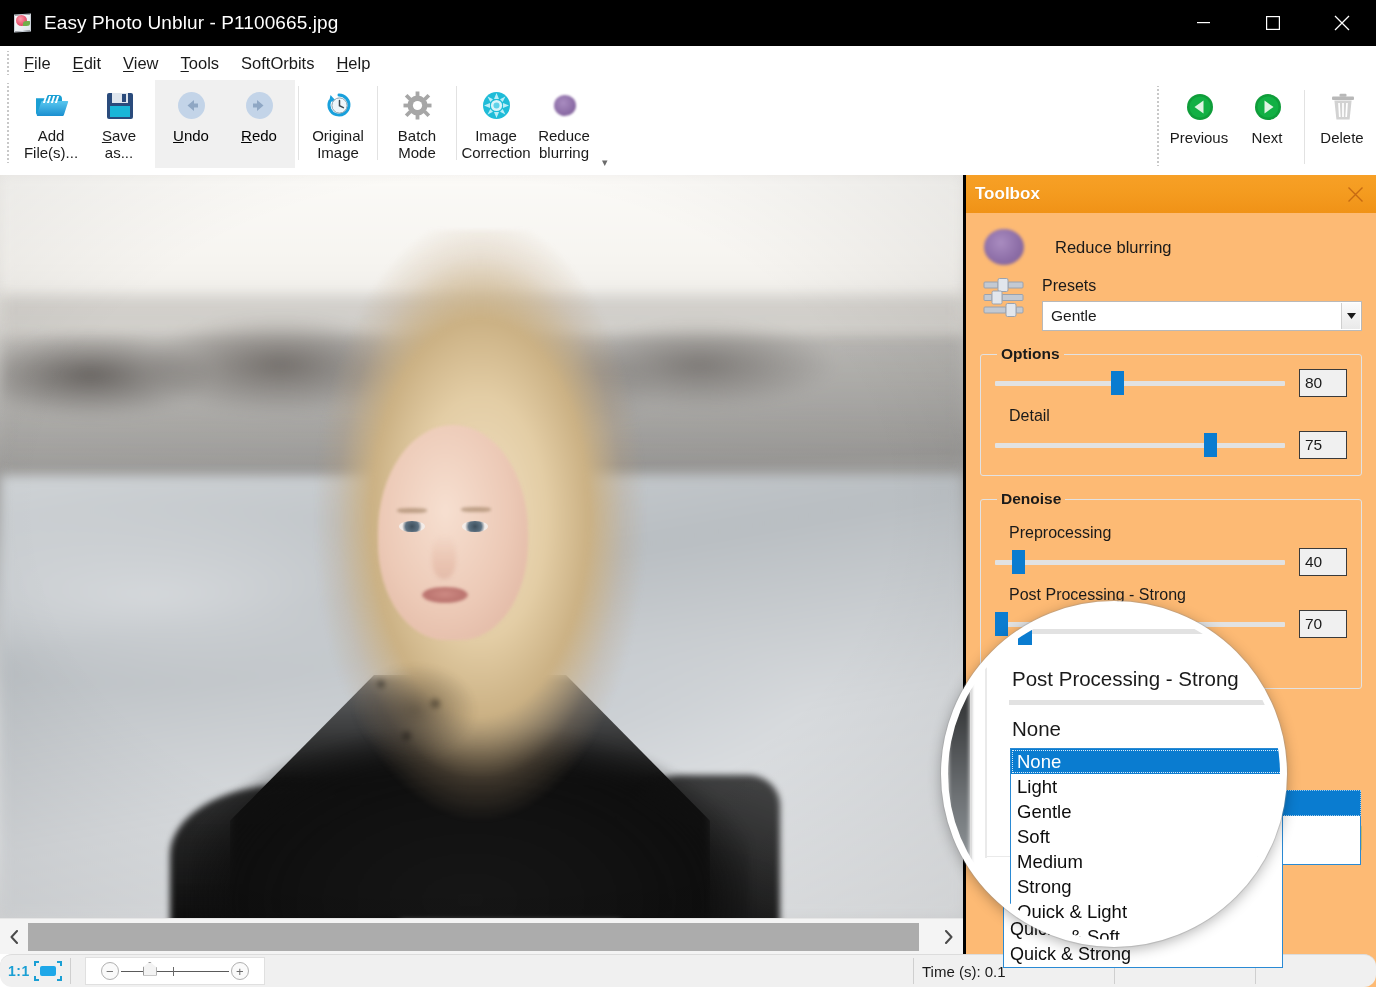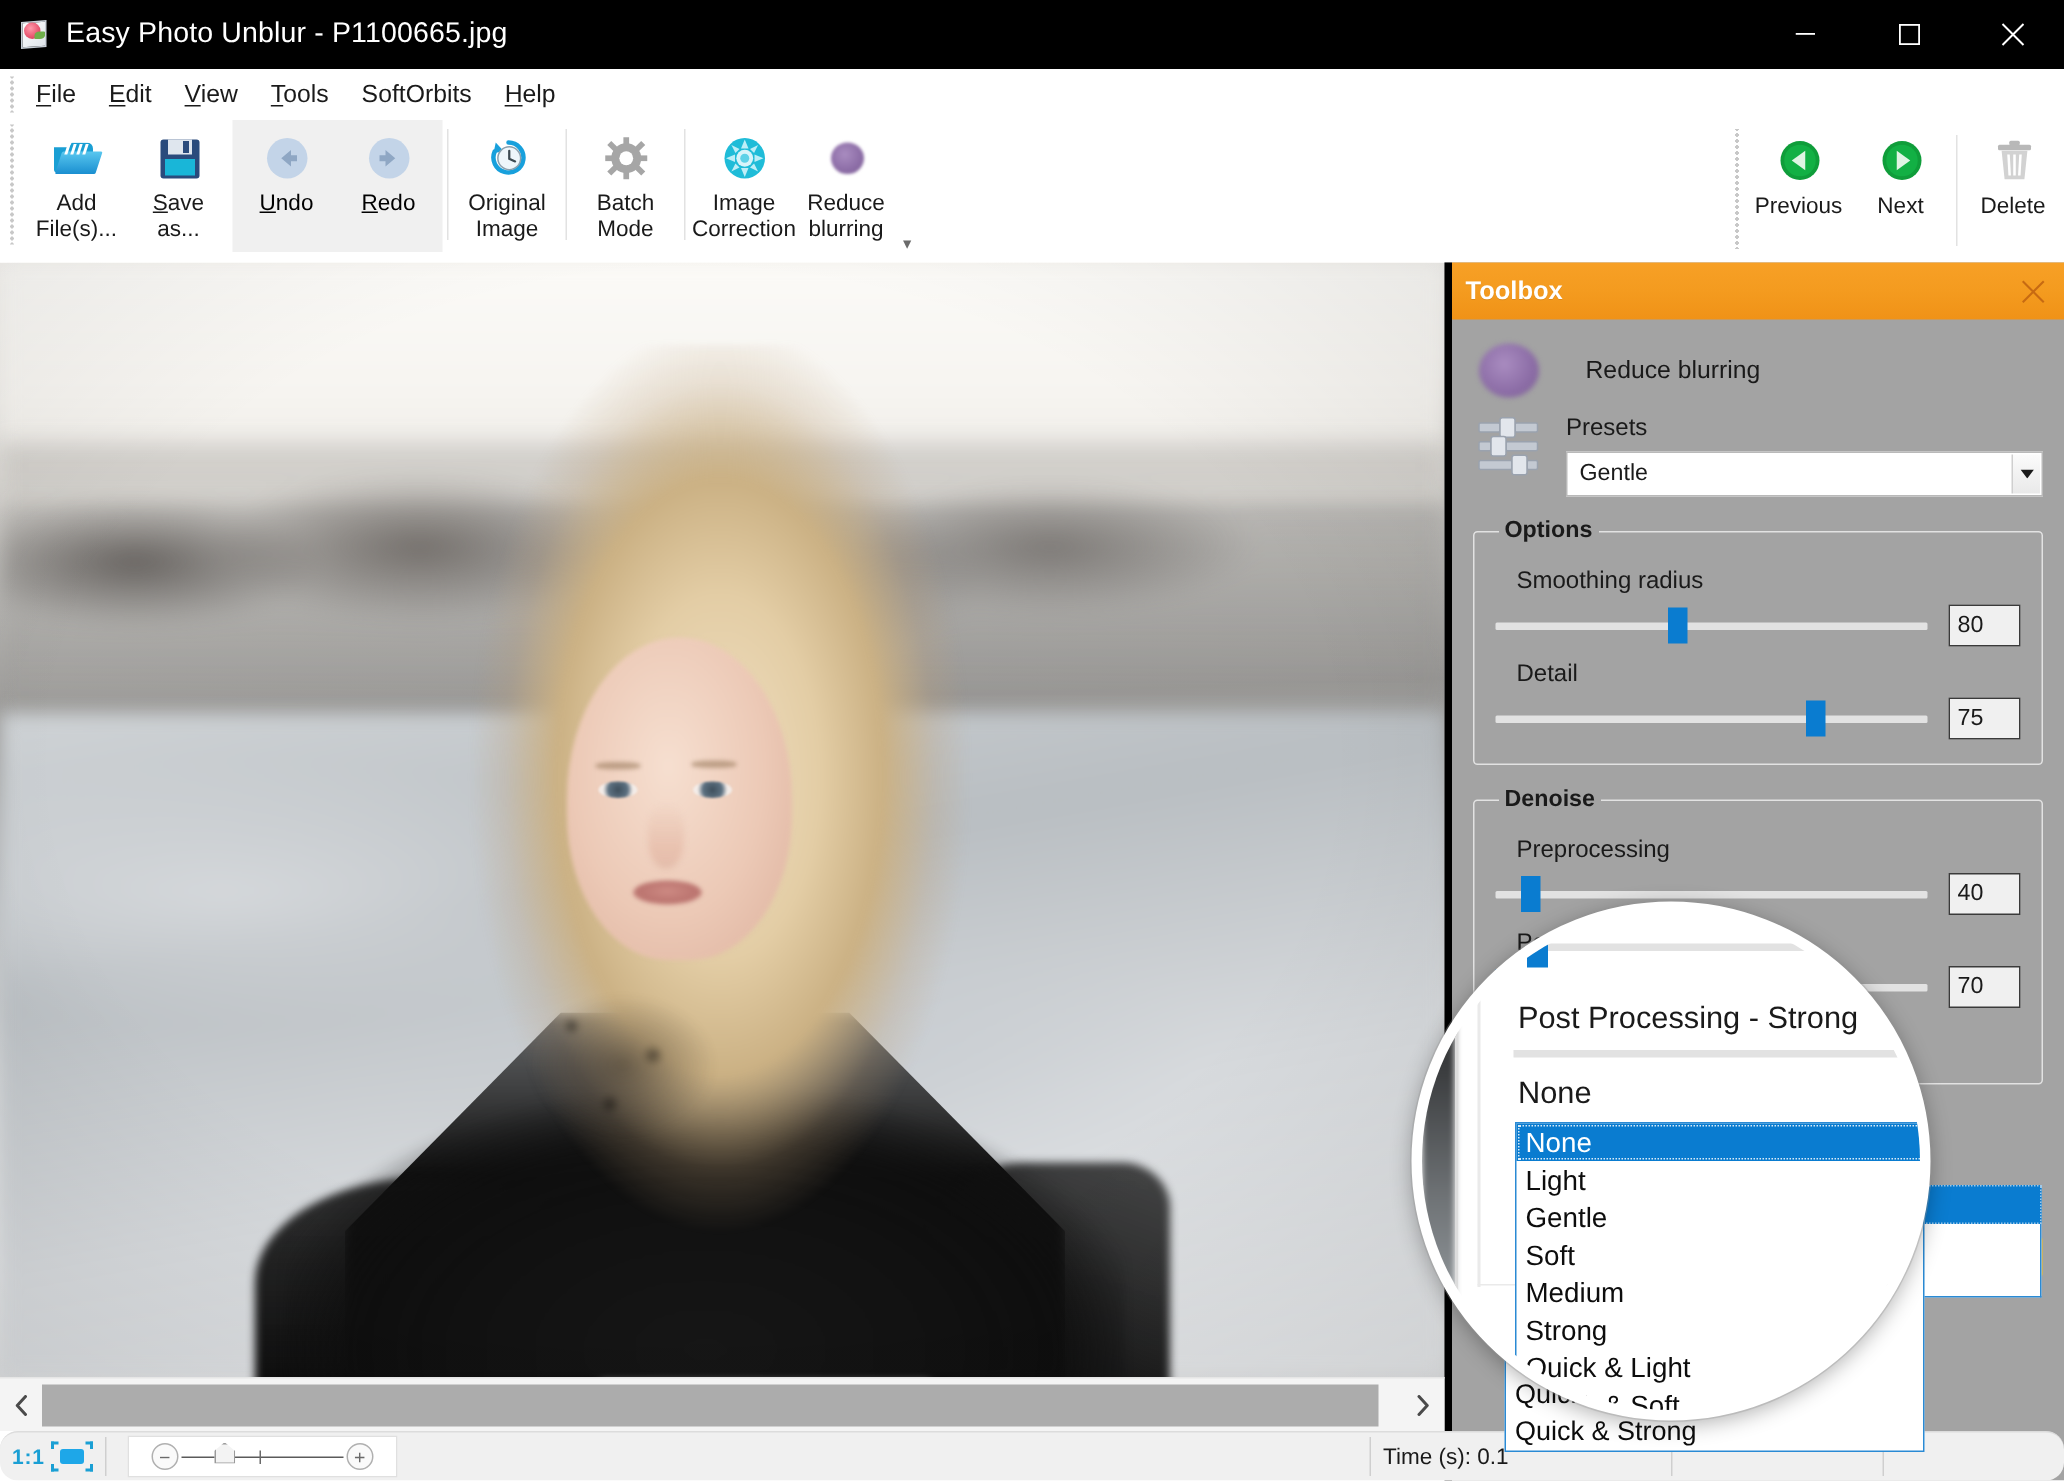--- a/index.html
+++ b/index.html
@@ -269,22 +269,22 @@
   }
   .ph-vignette {
     position:absolute; inset:0;
     background: radial-gradient(ellipse 80% 80% at 48% 45%, transparent 55%, rgba(0,0,0,.10) 100%);
   }
 
   
   .toolbox {
     position: absolute; left: 963px; top: 175px;
     width: 413px; height: 812px;
-    background: #a3a3a3;
-    border-left: 5px solid #000000;
+    background: #fdba74;
+    border-left: 3px solid #000000;
   }
   .tbx-title {
     height: 38px; background: linear-gradient(180deg,#f7a026 0%, #f49b1f 50%, #f09217 100%);
     display: flex; align-items: center; padding: 0 8px 0 9px;
   }
   .tbx-title-text {
     font-size: 17px; font-weight: bold; color: #ffffff;
     text-shadow: 0 1px 0 rgba(0,0,0,.10);
   }
   .tbx-close {
@@ -763,21 +763,20 @@
                   <path d="M0 0 L9 0 L4.5 6 Z" fill="#1a1a1a"></path>
                 </svg>
             </div>
           </div>
         </div>
       </div>
 
       <fieldset class="group">
         <legend>Options</legend>
 
-        <div class="slider-label">Smoothing radius</div>
         <div class="slider-row">
           <div class="track-wrap">
             <div class="track"></div>
             <div class="thumb" style="left:40%"></div>
           </div>
           <div class="numbox">80</div>
         </div>
 
         <div class="slider-label">Detail</div>
         <div class="slider-row">

